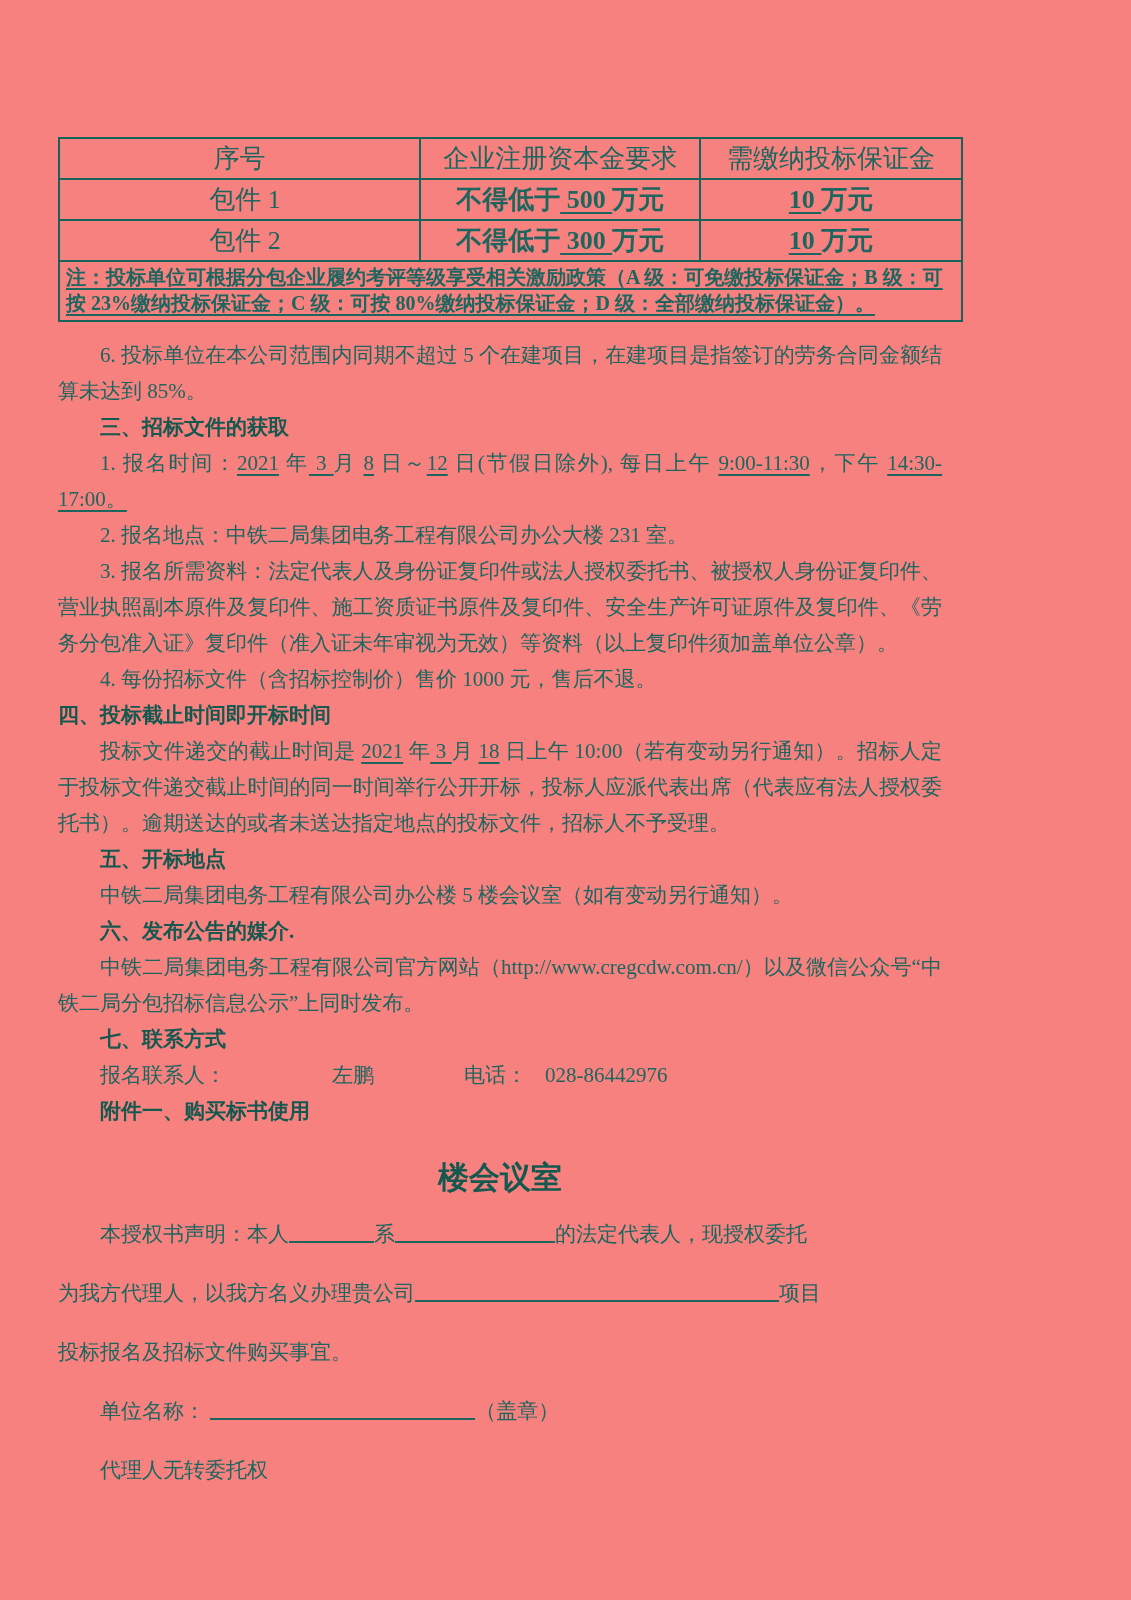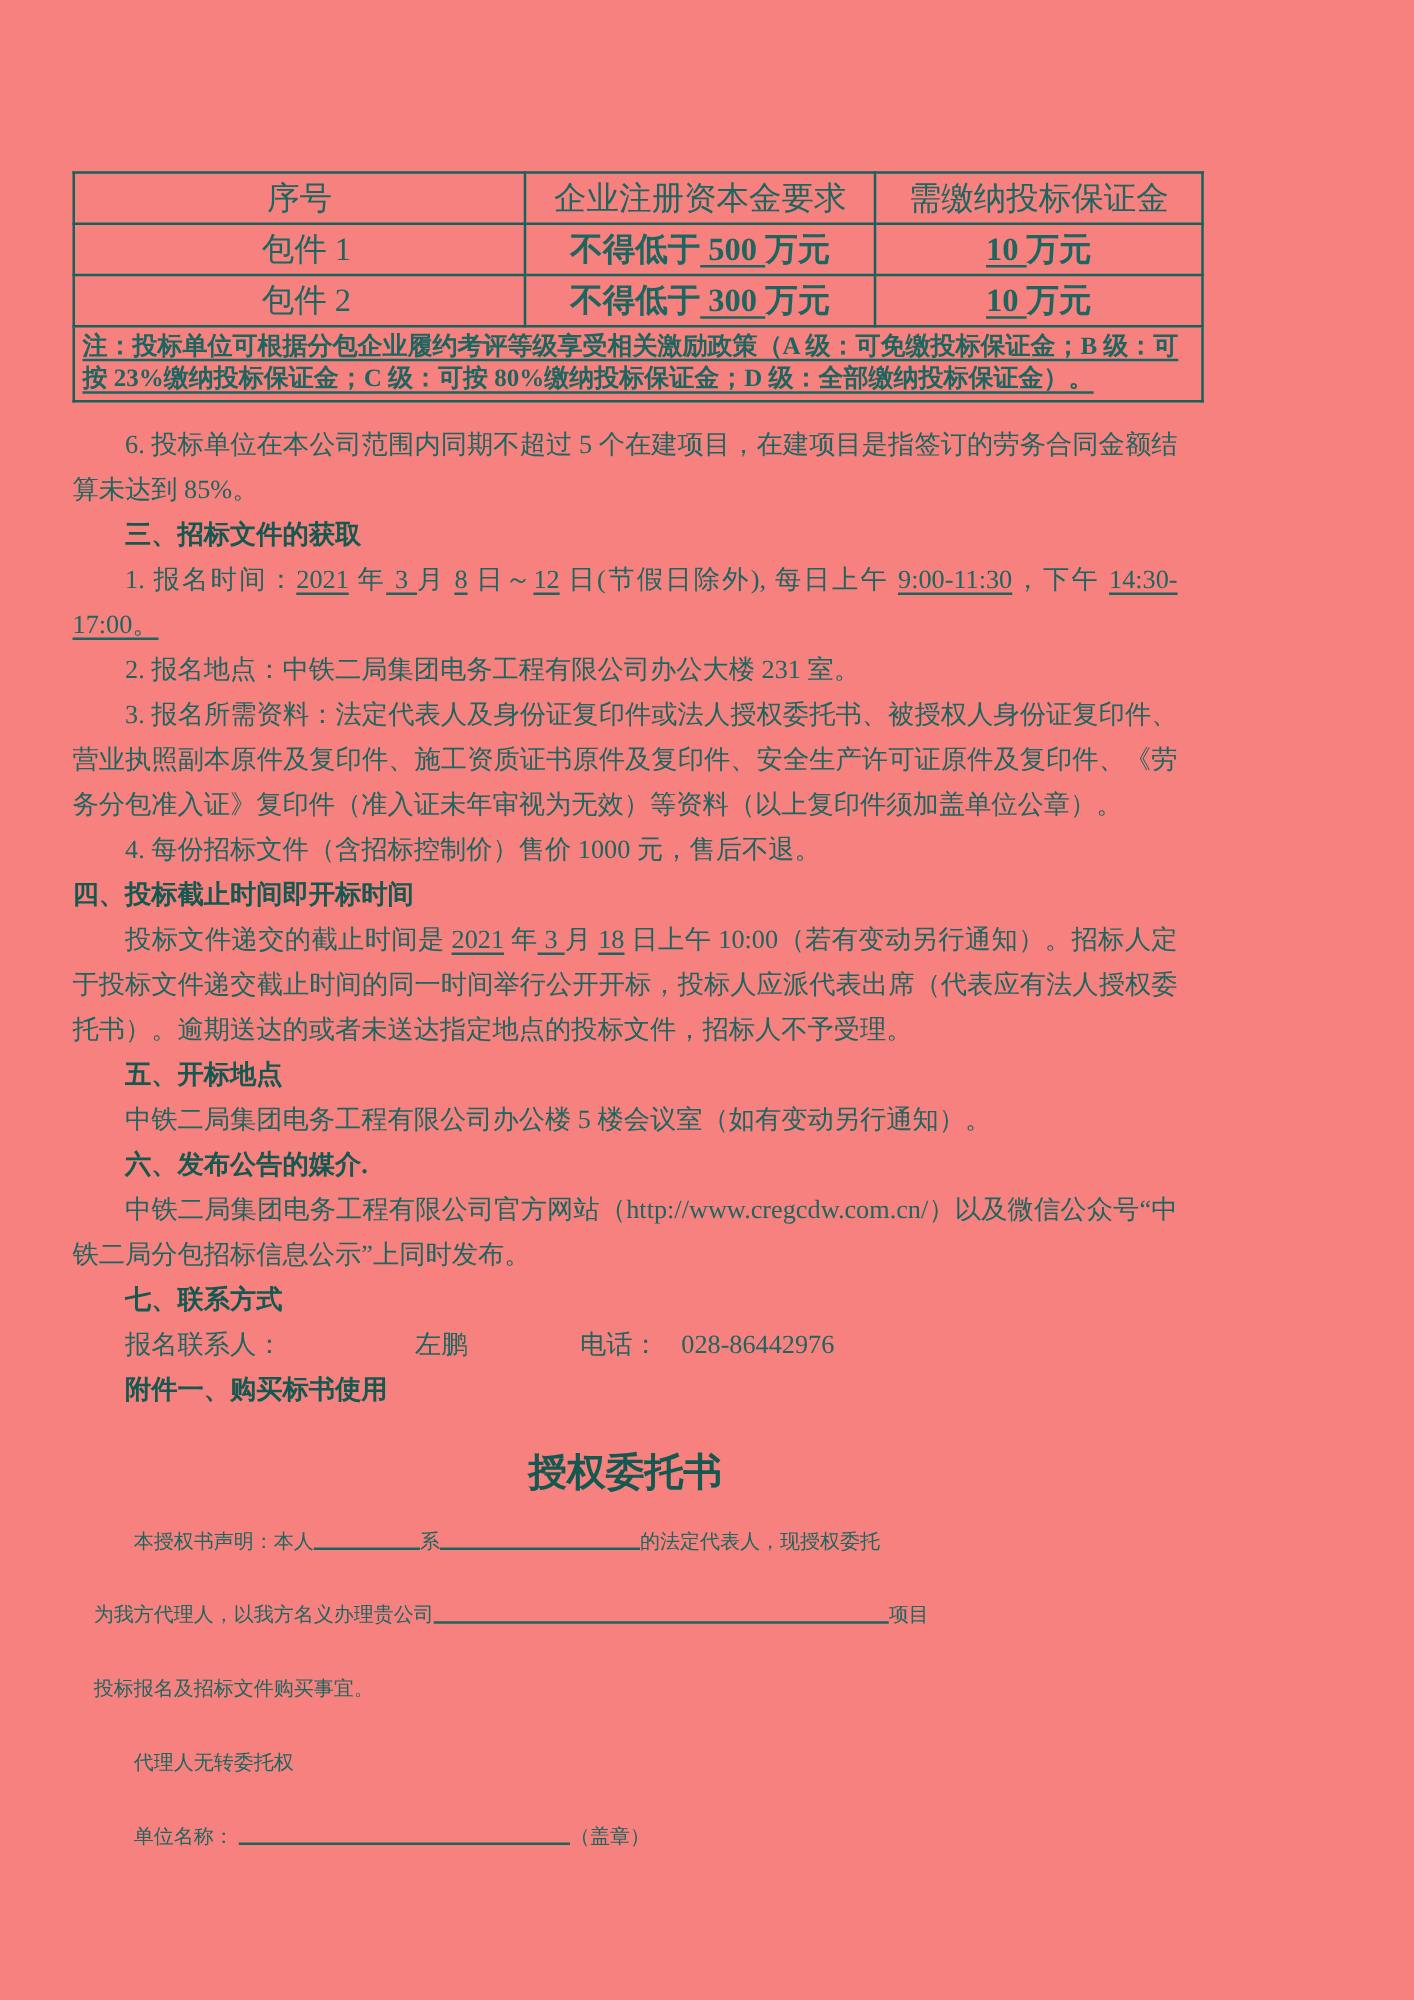--- a/index.html
+++ b/index.html
@@ -77,23 +77,23 @@
   
   .att-title{
     margin:28px 0 18px 58px;
     width:884px;
     text-align:center;
     font-size:31px;
     font-weight:bold;
     color:var(--ink-dark);
   }
   .att-flow{
-    margin:20px 0 0 75px;
+    margin:20px 0 0 58px;
     width:884px;
-    font-size:16px;
+    font-size:21px;
   }
   .att-line{
     line-height:30px;
     margin-bottom:29px;
     white-space:nowrap;
   }
   .att-line.ind{padding-left:2em;}
 </style>
 </head>
 <body>
@@ -144,23 +144,23 @@
       <div class="para"><span class="seg">投标文件递交的截止时间是 </span><span class="u">2021</span><span class="seg"> 年</span><span class="u"> 3 </span><span class="seg">月 </span><span class="u">18</span><span class="seg"> 日上午 10:00（若有变动另行通知）。招标人定于投标文件递交截止时间的同一时间举行公开开标，投标人应派代表出席（代表应有法人授权委托书）。逾期送达的或者未送达指定地点的投标文件，招标人不予受理。</span></div>
       <div class="heading-indent"><span class="seg">五、开标地点</span></div>
       <div class="para"><span class="seg">中铁二局集团电务工程有限公司办公楼 5 楼会议室（如有变动另行通知）。</span></div>
       <div class="heading-indent"><span class="seg">六、发布公告的媒介.</span></div>
       <div class="para"><span class="seg">中铁二局集团电务工程有限公司官方网站（http://www.cregcdw.com.cn/）以及微信公众号“中铁二局分包招标信息公示”上同时发布。</span></div>
       <div class="heading-indent"><span class="seg">七、联系方式</span></div>
       <div class="contact"><span class="seg">报名联系人：</span><span class="gap" style="width: 106px;"></span><span class="seg">左鹏</span><span class="gap" style="width: 90px;"></span><span class="seg">电话：</span><span class="gap" style="width: 18px;"></span><span class="seg">028-86442976</span></div>
       <div class="heading-indent"><span class="seg">附件一、购买标书使用</span></div>
     </div>
 
-  <div class="att-title">授权委托书</div>
+  <div class="att-title">楼会议室</div>
 
   <div class="att-flow" id="att-flow">
       <div class="att-line ind"><span class="seg">本授权书声明：本人</span><span class="blank" style="width: 85px;"></span><span class="seg">系</span><span class="blank" style="width: 160px;"></span><span class="seg">的法定代表人，现授权委托</span></div>
       <div class="att-line"><span class="seg">为我方代理人，以我方名义办理贵公司</span><span class="blank" style="width: 364px;"></span><span class="seg">项目</span></div>
       <div class="att-line"><span class="seg">投标报名及招标文件购买事宜。</span></div>
+      <div class="att-line ind"><span class="seg">单位名称： </span><span class="blank" style="width: 265px;"></span><span class="seg">（盖章）</span></div>
       <div class="att-line ind"><span class="seg">代理人无转委托权</span></div>
-      <div class="att-line ind"><span class="seg">单位名称： </span><span class="blank" style="width: 265px;"></span><span class="seg">（盖章）</span></div>
     </div>
 
 </div>
 
 </body></html>

